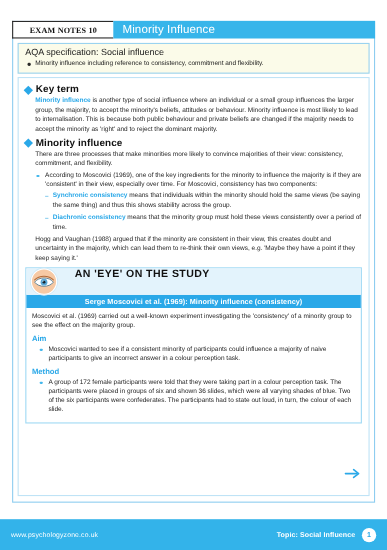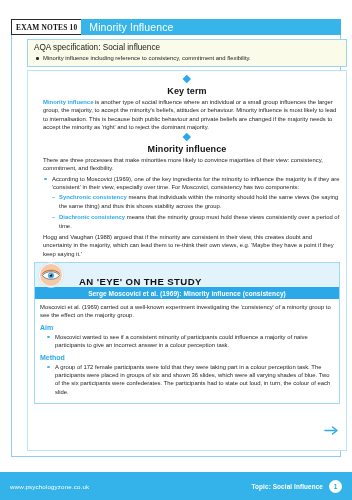--- a/index.html
+++ b/index.html
@@ -47,21 +47,21 @@
     align-items: stretch;
   }
   .exam-notes-tab {
     background: #ffffff;
     border: 1px solid #2b2b2b;
     border-right: none;
     box-sizing: border-box;
     display: flex;
     align-items: center;
     justify-content: center;
-    padding: 0 4px;
+    padding: 0 15px;
     font-family: "Liberation Serif", serif;
     font-weight: bold;
     font-size: 7.4px;
     letter-spacing: 0.2px;
     color: #111111;
     white-space: nowrap;
   }
   .title-tab {
     flex: 1;
     background: #37b5ea;
@@ -70,21 +70,21 @@
     align-items: center;
     padding-left: 8px;
     font-size: 10.5px;
     font-weight: 400;
     letter-spacing: 0.1px;
   }
 
   
   .content {
     position: absolute;
-    left: 27px;
+    left: 16px;
     top: 39px;
     width: 320px;
     height: 412px;
     box-sizing: border-box;
   }
 
   
   .spec-panel {
     border: 1px solid #9ad3f0;
     background: #fbfbe9;
@@ -129,21 +129,20 @@
     height: 381px;
     position: relative;
   }
 
   .sec-head {
     display: flex;
     align-items: center;
     gap: 4px;
     margin-top: 1px;
     margin-bottom: 2px;
-    flex-direction: column;
   }
   .diamond {
     width: 5.5px;
     height: 5.5px;
     background: #2aa8e8;
     transform: rotate(45deg);
     flex: 0 0 auto;
   }
   .sec-head-text {
     font-size: 9px;
@@ -220,21 +219,21 @@
   
   .study-box {
     border: 1px solid #9fd9f4;
     box-sizing: border-box;
     margin: 4px 0 0 0;
     background: #ffffff;
   }
   .study-head {
     background: #e3f3fc;
     display: flex;
-    align-items: flex-end;
+    align-items: flex-start;
     height: 24px;
     padding-left: 4px;
     position: relative;
   }
   .eye-badge {
     width: 22px;
     height: 22px;
     border-radius: 50%;
     background: #f6c9a4;
     border: 1.2px solid #ffffff;

